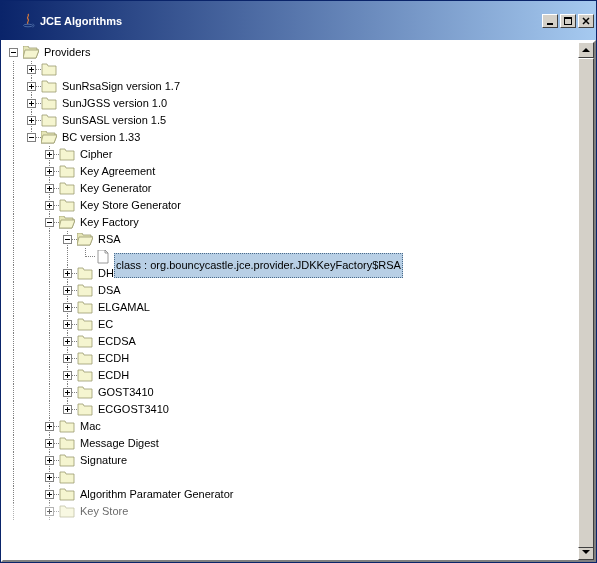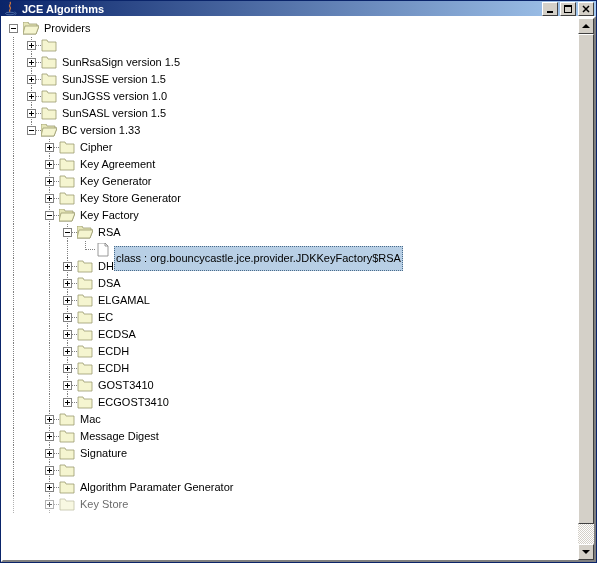--- a/index.html
+++ b/index.html
@@ -12,27 +12,27 @@
     overflow: hidden;
   }
   .window {
     width: 597px; height: 563px;
     border: 1px solid #0a246a;
     background: #ece9d8;
     display: flex;
     flex-direction: column;
   }
   .titlebar {
-    height: 15px;
+    height: 39px;
     background: linear-gradient(to right, #0a246a, #a6caf0);
     display: flex;
     align-items: center;
     color: #ffffff;
     font-weight: bold;
-    padding-left: 2px;
+    padding-left: 20px;
   }
   .titlebar .app-icon {
     width: 16px; height: 16px;
     margin-right: 3px;
     display: inline-flex;
     align-items: center; justify-content: center;
   }
   .titlebar .title-text { flex: 1; font-size: 11px; }
   .win-buttons {
     display: flex;
@@ -244,37 +244,21 @@
           <span class="indent-cell">
               <span class="vline"></span>
               <span class="hline"></span>
               <span class="handle plus"></span>
             </span>
           <span class="node-icon">
               <svg class="folder-svg" viewBox="0 0 16 13">
                 <path d="M1 3 L1 12 L15 12 L15 3 L7 3 L6 1 L1 1 Z" fill="#f5f5d0" stroke="#9a9a70" stroke-width="0.8"></path>
               </svg>
             </span>
-          <span class="label">SunRsaSign version 1.5</span>
-        </div>
-        <div class="node-row">
-          <span class="indent-cell">
-              <span class="vline"></span>
-            </span>
-          <span class="indent-cell">
-              <span class="vline"></span>
-              <span class="hline"></span>
-              <span class="handle plus"></span>
-            </span>
-          <span class="node-icon">
-              <svg class="folder-svg" viewBox="0 0 16 13">
-                <path d="M1 3 L1 12 L15 12 L15 3 L7 3 L6 1 L1 1 Z" fill="#f5f5d0" stroke="#9a9a70" stroke-width="0.8"></path>
-              </svg>
-            </span>
-          <span class="label">SunJSSE version 1.5</span>
+          <span class="label">SunRsaSign version 1.7</span>
         </div>
         <div class="node-row">
           <span class="indent-cell">
               <span class="vline"></span>
             </span>
           <span class="indent-cell">
               <span class="vline"></span>
               <span class="hline"></span>
               <span class="handle plus"></span>
             </span>

